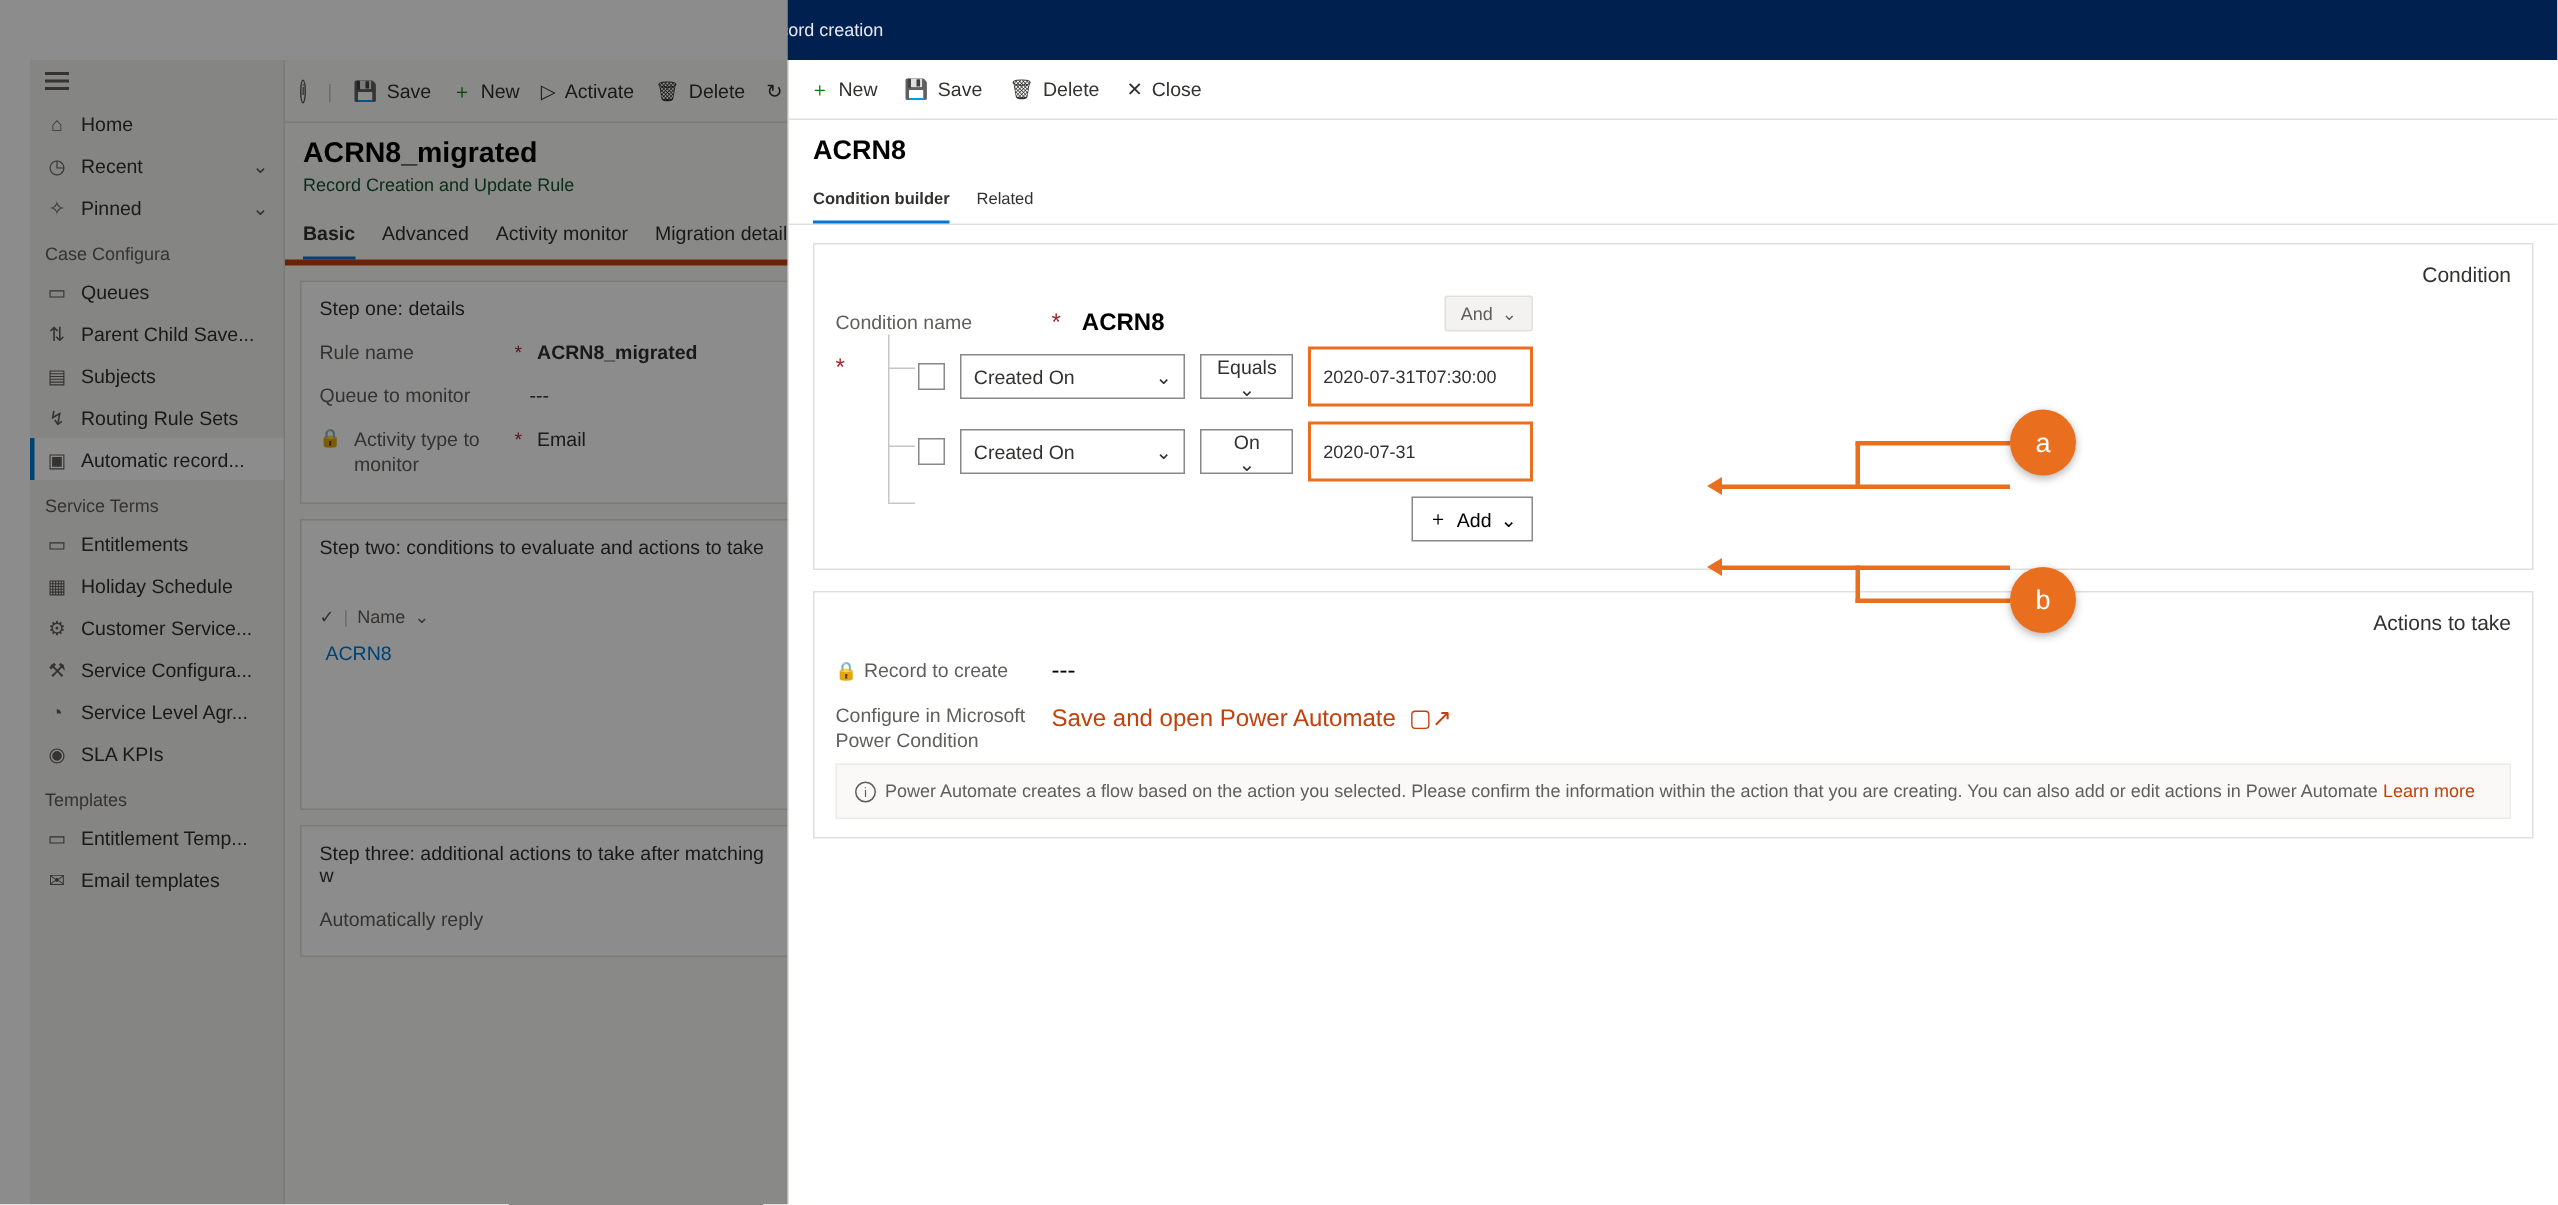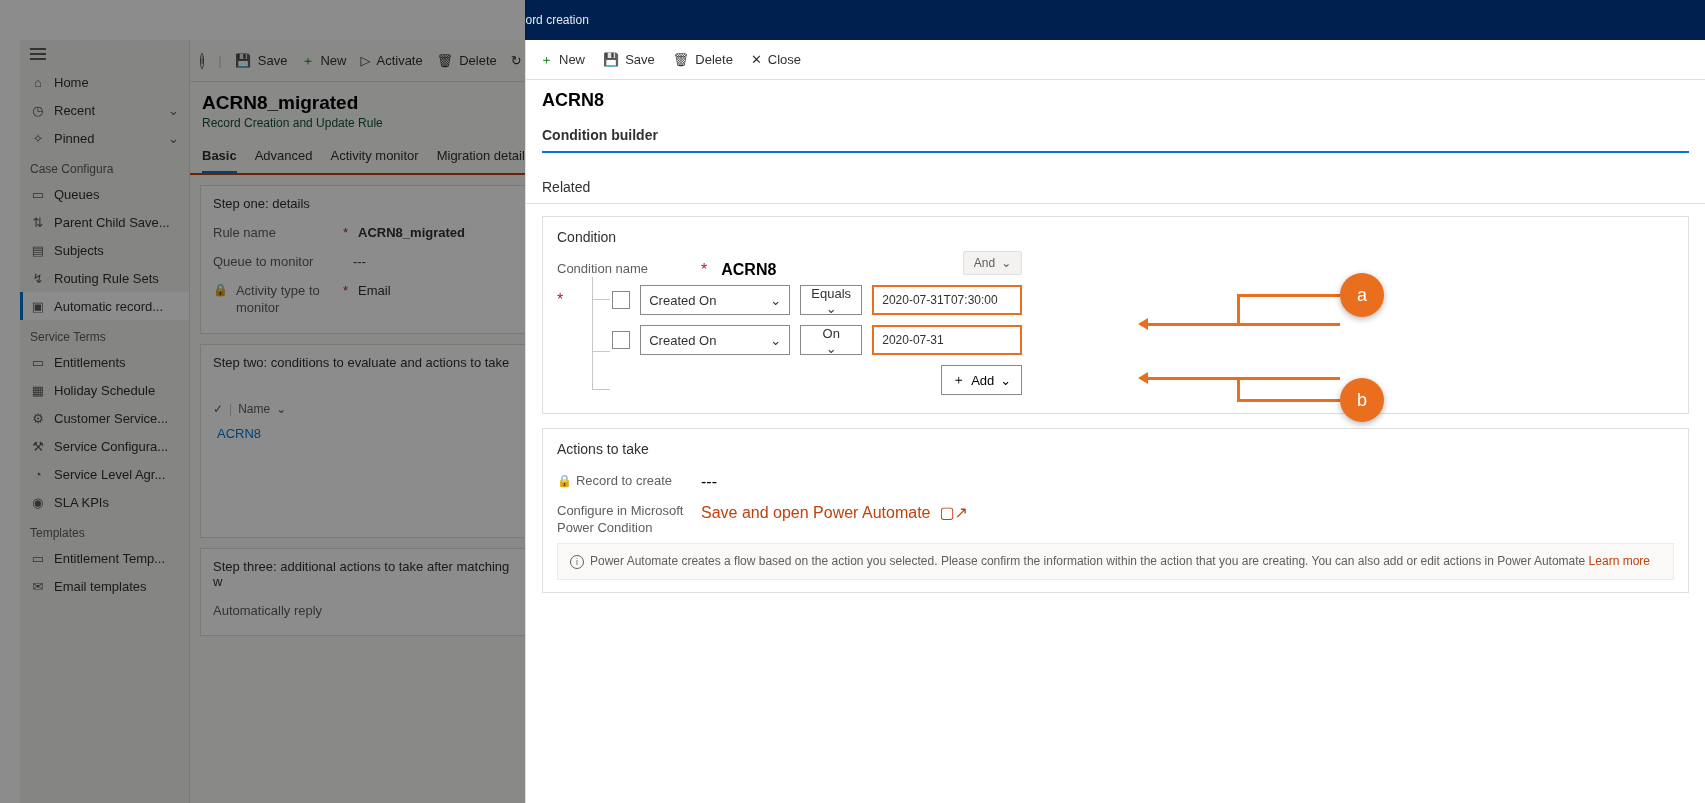--- a/index.html
+++ b/index.html
@@ -24,54 +24,54 @@
   .nav-item .chev-s{margin-left:auto;color:#605e5c;}
   .nav-head{padding:10px 10px 4px;color:#605e5c;font-size:12px;}
   .nav-item.active{background:#fff;border-left:3px solid #0078d4;padding-left:7px;}
   .main-left{position:absolute;left:190px;top:40px;width:355px;height:763px;background:#faf9f8;}
   .cmdbar{height:42px;border-bottom:1px solid #e1dfdd;display:flex;align-items:center;gap:14px;padding:0 10px;font-size:13px;color:#323130;}
   .cmdbar .itm{display:flex;align-items:center;gap:6px;}
   .cmdbar .info{width:16px;height:16px;border:1px solid #605e5c;border-radius:50%;display:flex;align-items:center;justify-content:center;font-size:10px;color:#605e5c;}
   .page-head{padding:10px 12px;}
   .page-head h1{margin:0;font-size:19px;font-weight:600;}
   .page-head .sub{font-size:12px;color:#14532d;margin-top:2px;}
-  .tabs{display:flex;gap:18px;padding:0 12px;border-bottom:2px solid #c2410c;font-size:13px;}
+  .tabs{display:flex;gap:18px;padding:0 12px;border-bottom:4px solid #c2410c;font-size:13px;}
   .tab{padding:8px 0;color:#323130;}
   .tab.active{border-bottom:2px solid #0078d4;font-weight:600;}
   .section{margin:10px;border:1px solid #e1dfdd;background:#fff;padding:10px 12px;font-size:13px;}
   .sec-title{color:#323130;margin-bottom:8px;}
   .fld{display:flex;align-items:flex-start;padding:6px 0;gap:10px;}
   .fld .lbl{width:120px;color:#605e5c;font-size:13px;line-height:1.3;display:flex;gap:4px;}
   .fld .req{color:#a4262c;}
   .fld .val{font-size:13px;color:#323130;font-weight:600;}
   .lock{font-size:12px;color:#605e5c;margin-right:4px;}
   .list-head{display:flex;align-items:center;gap:6px;padding:4px 0;color:#605e5c;font-size:12px;}
   .list-row{padding:6px 4px;color:#0078d4;}
   
   
   .panel{position:absolute;left:525px;top:40px;right:0;width:1180px;height:763px;background:#fff;border-left:1px solid #e1dfdd;display:flex;flex-direction:column;}
   .panel-cmd{height:40px;border-bottom:1px solid #e1dfdd;display:flex;align-items:center;gap:18px;padding:0 14px;font-size:13px;color:#323130;}
   .panel-cmd .itm{display:flex;align-items:center;gap:6px;}
   .panel-head{padding:10px 16px 0;}
   .panel-head h2{margin:0;font-size:18px;font-weight:600;}
   .panel-head .sub{font-size:12px;color:#605e5c;margin-top:2px;}
-  .panel-tabs{display:flex;gap:18px;padding:8px 16px 0;border-bottom:1px solid #e1dfdd;font-size:14px;flex-direction:column;}
+  .panel-tabs{display:flex;gap:18px;padding:8px 16px 0;border-bottom:1px solid #e1dfdd;font-size:11px;}
   .panel-body{padding:12px 16px;overflow-y:auto;flex:1;}
   .card{border:1px solid #e1dfdd;padding:12px 14px;margin-bottom:14px;}
-  .card h3{margin:0 0 10px;font-size:14px;font-weight:400;color:#323130;}
+  .card h3{margin:0 0 10px;font-size:14px;font-weight:400;color:#323130;text-align:right;}
   .frow{display:flex;align-items:flex-start;gap:14px;padding:6px 0;}
   .frow .flbl{width:130px;color:#605e5c;font-size:13px;line-height:1.3;}
   .and-pill{display:inline-flex;align-items:center;gap:6px;background:#f3f2f1;border:1px solid #e1dfdd;border-radius:2px;padding:4px 10px;font-size:12px;color:#605e5c;}
   .tree{position:relative;}
   .cond-row{display:flex;align-items:center;gap:10px;margin:10px 0;}
   .chk{width:18px;height:18px;border:1px solid #8a8886;background:#fff;}
   .sel{border:1px solid #8a8886;background:#fff;height:30px;display:flex;align-items:center;justify-content:space-between;padding:0 8px;font-size:13px;color:#323130;}
   .sel.field{width:150px;}
   .sel.op{width:62px;flex-direction:column;}
-  .valbox{border:2px solid #e96f1e;height:30px;width:150px;display:flex;align-items:center;padding:0 8px;font-size:12px;color:#323130;background:#fff;}
+  .valbox{border:2px solid #e96f1e;height:40px;width:150px;display:flex;align-items:center;padding:0 8px;font-size:12px;color:#323130;background:#fff;}
   .add-btn{display:inline-flex;align-items:center;gap:6px;border:1px solid #8a8886;background:#fff;height:30px;padding:0 10px;font-size:13px;}
   .link{color:#c2410c;}
   .info-row{background:#faf9f8;border:1px solid #edebe9;padding:10px 12px;font-size:12px;color:#605e5c;display:flex;align-items:flex-start;gap:6px;}
   .info-row .icirc{width:14px;height:14px;border:1px solid #605e5c;border-radius:50%;display:flex;align-items:center;justify-content:center;font-size:9px;flex-shrink:0;margin-top:1px;}
   
   
   .callout{position:absolute;z-index:200;}
   .circle{width:44px;height:44px;border-radius:50%;background:#e96f1e;color:#fff;display:flex;align-items:center;justify-content:center;font-size:18px;box-shadow:0 2px 6px rgba(0,0,0,.3);}
   .arrow-line{position:absolute;height:3px;background:#e96f1e;}
   .arrow-head{position:absolute;width:0;height:0;border-top:6px solid transparent;border-bottom:6px solid transparent;border-right:10px solid #e96f1e;}

